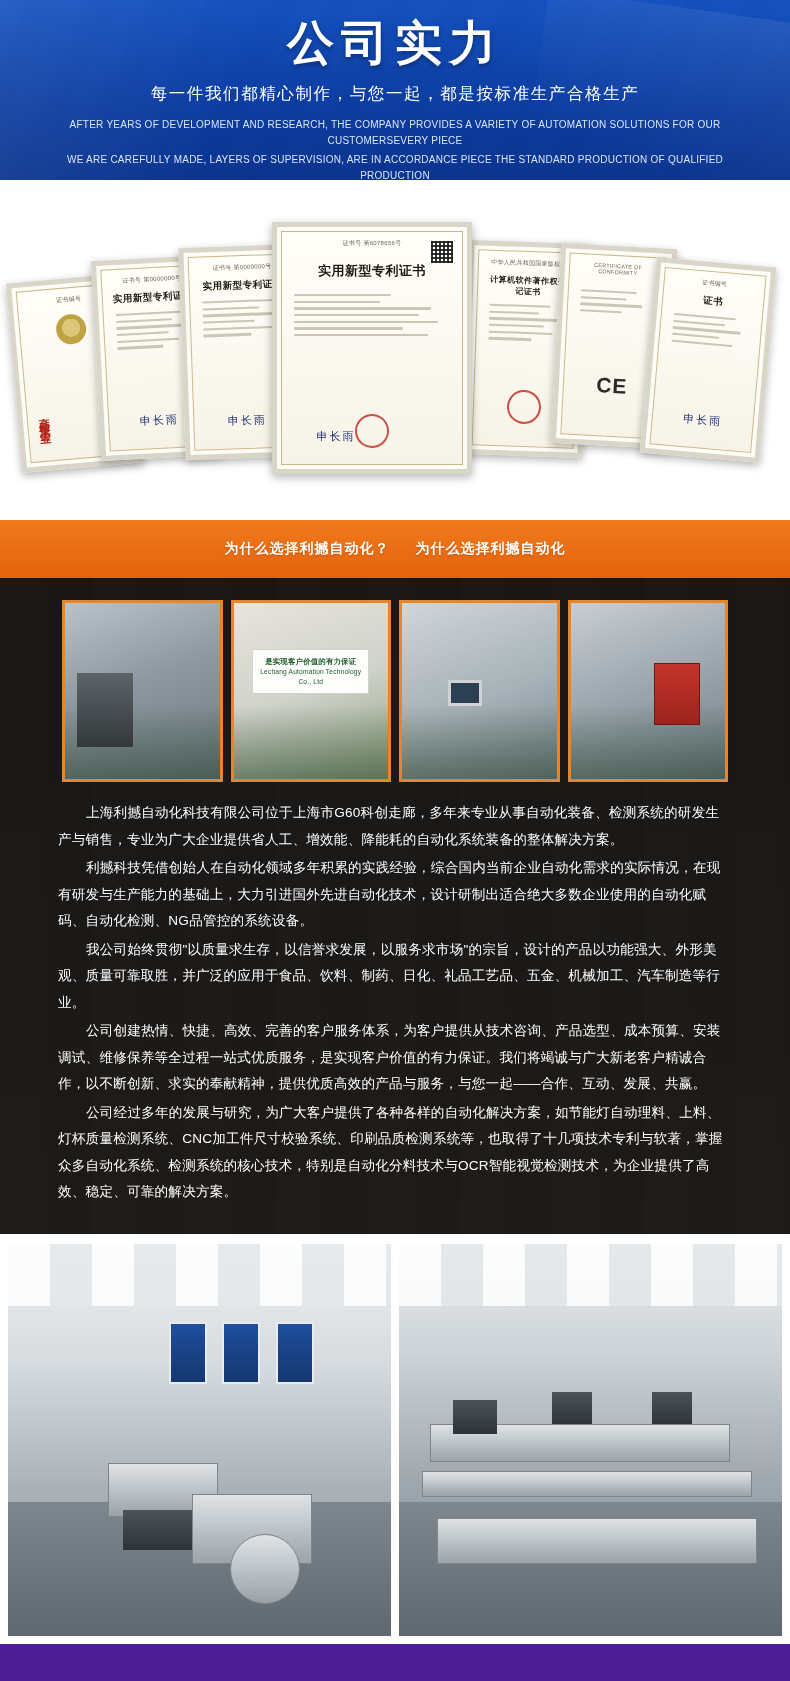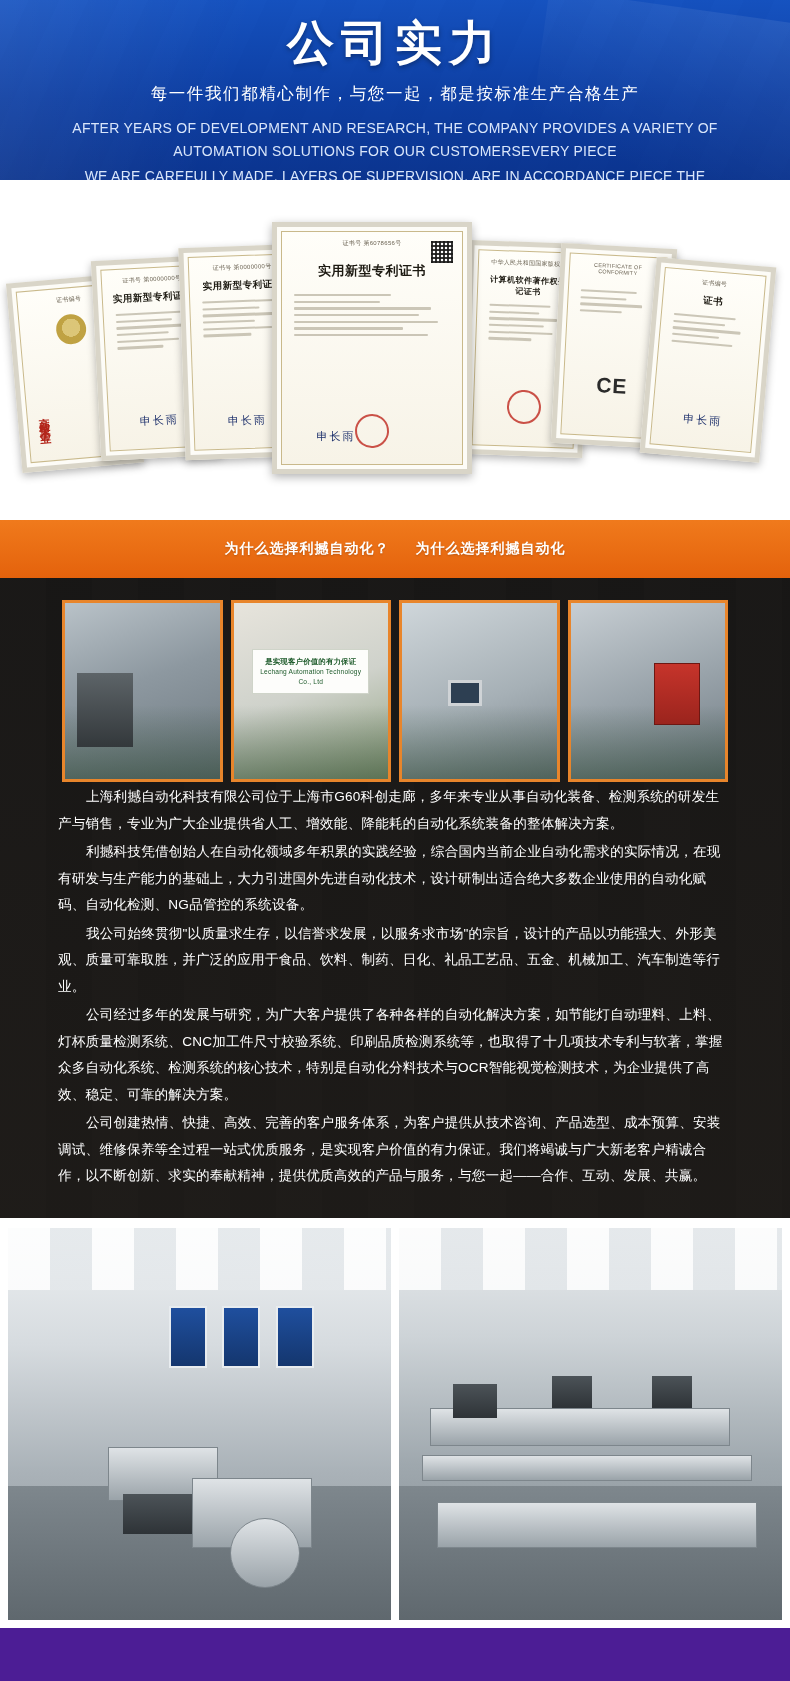--- a/index.html
+++ b/index.html
@@ -59,21 +59,21 @@
   }
   .banner-sub {
     margin-top: 14px;
     font-size: 16.5px;
     color: #ffffff;
     letter-spacing: 1.6px;
     font-weight: normal;
   }
   .banner-en {
     margin-top: 12px;
-    font-size: 14px;
+    font-size: 10px;
     line-height: 1.65;
     color: #d9e6fb;
     letter-spacing: 0.25px;
     padding: 0 58px;
   }
 
   
   .certs {
     position: relative;
     width: 790px;
@@ -264,20 +264,21 @@
   .m-screen {
     left: 30%; top: 44%;
     width: 34px; height: 26px;
     background: #2d3f52;
     border: 3px solid #cfd3d6;
   }
 
   .text-block {
     padding: 2px 58px 0 58px;
     color: #ffffff;
+    margin-top: 16px;
   }
   .para {
     font-size: 13.6px;
     line-height: 1.95;
     color: #ffffff;
     text-indent: 28px;
     margin-bottom: 2px;
     letter-spacing: .2px;
   }
 
@@ -473,22 +474,22 @@
       </div>
       <div class="photo ph4">
         <div class="ph-machine m-red"></div>
       </div>
     </div>
 
     <div class="text-block">
       <p class="para">上海利撼自动化科技有限公司位于上海市G60科创走廊，多年来专业从事自动化装备、检测系统的研发生产与销售，专业为广大企业提供省人工、增效能、降能耗的自动化系统装备的整体解决方案。</p>
       <p class="para">利撼科技凭借创始人在自动化领域多年积累的实践经验，综合国内当前企业自动化需求的实际情况，在现有研发与生产能力的基础上，大力引进国外先进自动化技术，设计研制出适合绝大多数企业使用的自动化赋码、自动化检测、NG品管控的系统设备。</p>
       <p class="para">我公司始终贯彻"以质量求生存，以信誉求发展，以服务求市场"的宗旨，设计的产品以功能强大、外形美观、质量可靠取胜，并广泛的应用于食品、饮料、制药、日化、礼品工艺品、五金、机械加工、汽车制造等行业。</p>
+      <p class="para">公司创建热情、快捷、高效、完善的客户服务体系，为客户提供从技术咨询、产品选型、成本预算、安装调试、维修保养等全过程一站式优质服务，是实现客户价值的有力保证。我们将竭诚与广大新老客户精诚合作，以不断创新、求实的奉献精神，提供优质高效的产品与服务，与您一起——合作、互动、发展、共赢。</p>
       <p class="para">公司经过多年的发展与研究，为广大客户提供了各种各样的自动化解决方案，如节能灯自动理料、上料、灯杯质量检测系统、CNC加工件尺寸校验系统、印刷品质检测系统等，也取得了十几项技术专利与软著，掌握众多自动化系统、检测系统的核心技术，特别是自动化分料技术与OCR智能视觉检测技术，为企业提供了高效、稳定、可靠的解决方案。</p>
-      <p class="para">公司创建热情、快捷、高效、完善的客户服务体系，为客户提供从技术咨询、产品选型、成本预算、安装调试、维修保养等全过程一站式优质服务，是实现客户价值的有力保证。我们将竭诚与广大新老客户精诚合作，以不断创新、求实的奉献精神，提供优质高效的产品与服务，与您一起——合作、互动、发展、共赢。</p>
     </div>
   </div>
 
   <div class="bottom">
     <div class="bphoto bp1">
       <div class="floor"></div>
       <div class="poster" style="left:42%; top:20%; width:38px; height:62px;"></div>
       <div class="poster" style="left:56%; top:20%; width:38px; height:62px;"></div>
       <div class="poster" style="left:70%; top:20%; width:38px; height:62px;"></div>
       <div class="eq" style="left:26%; top:56%; width:110px; height:54px;"></div>

